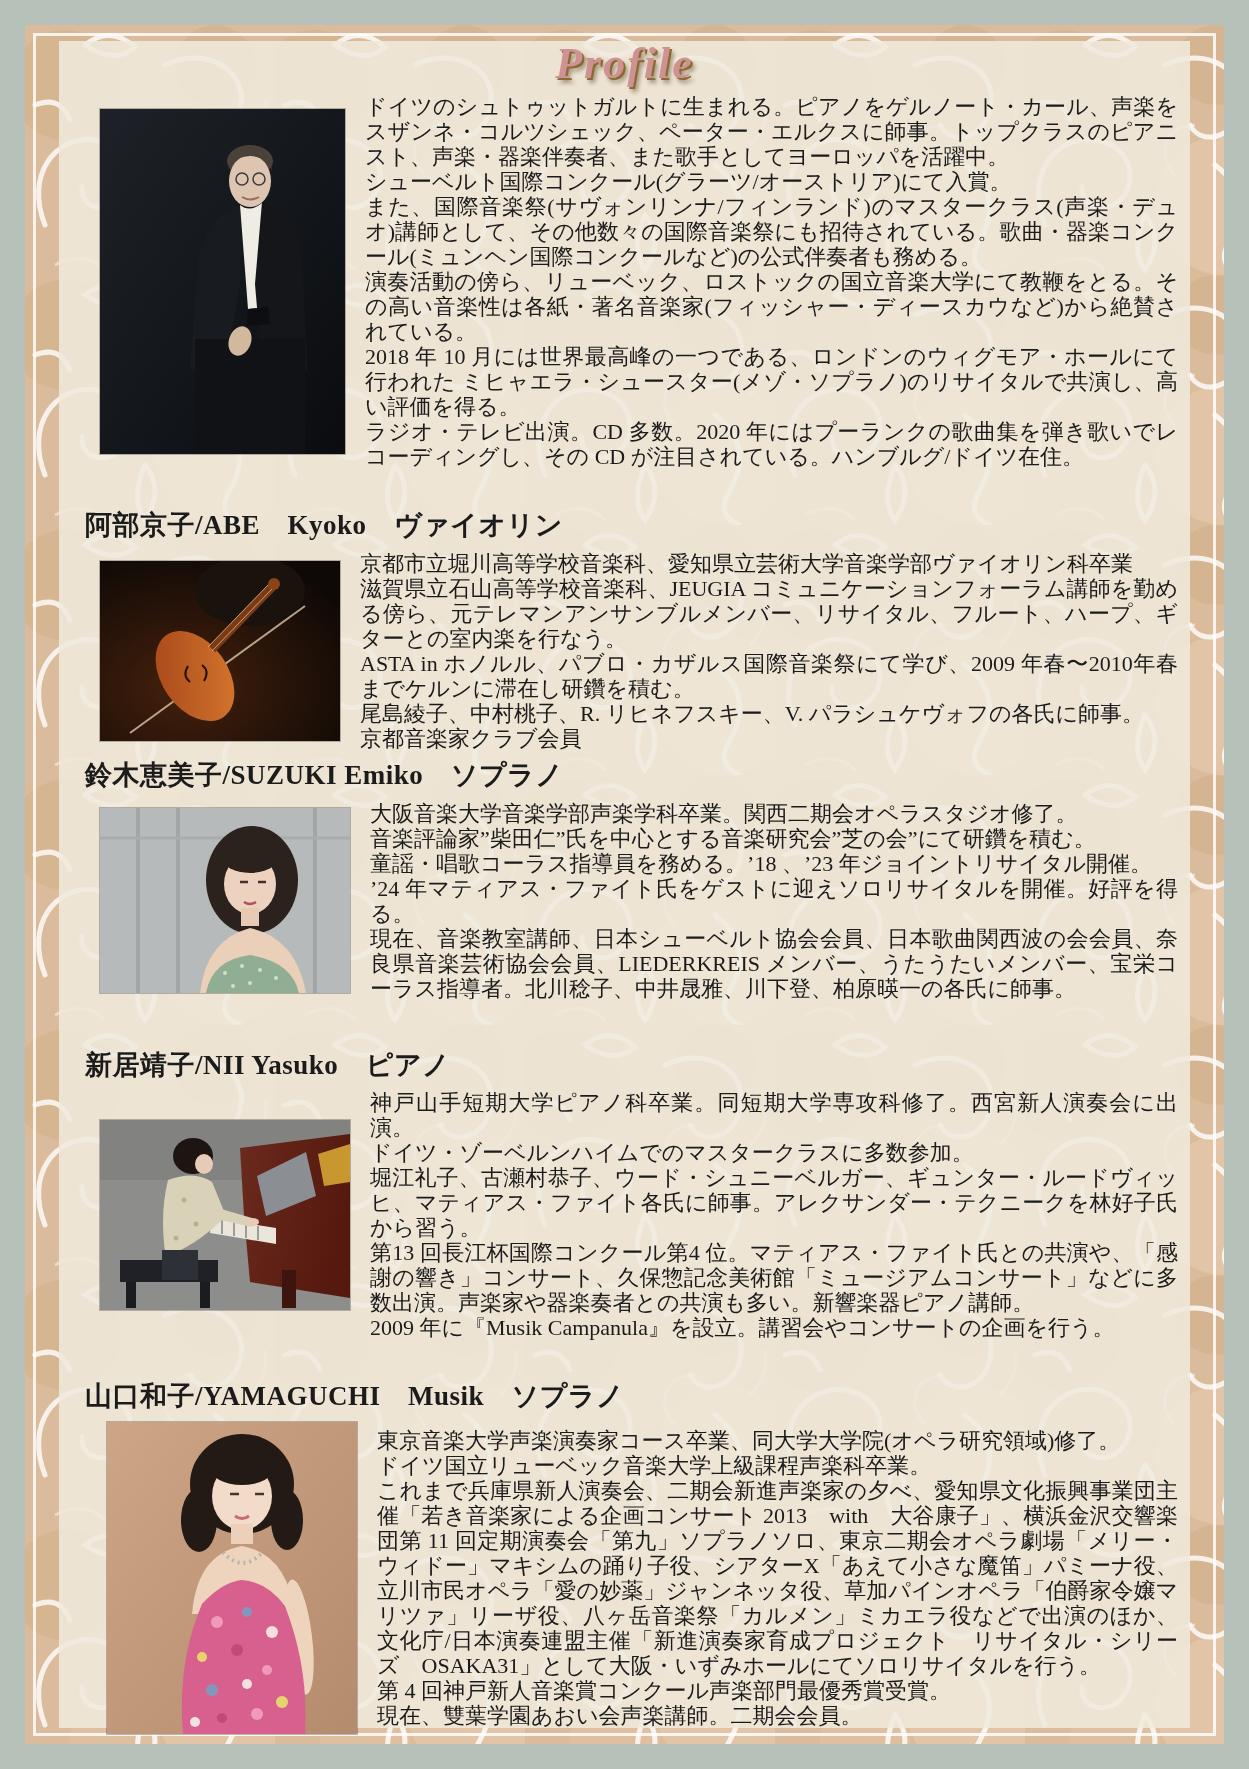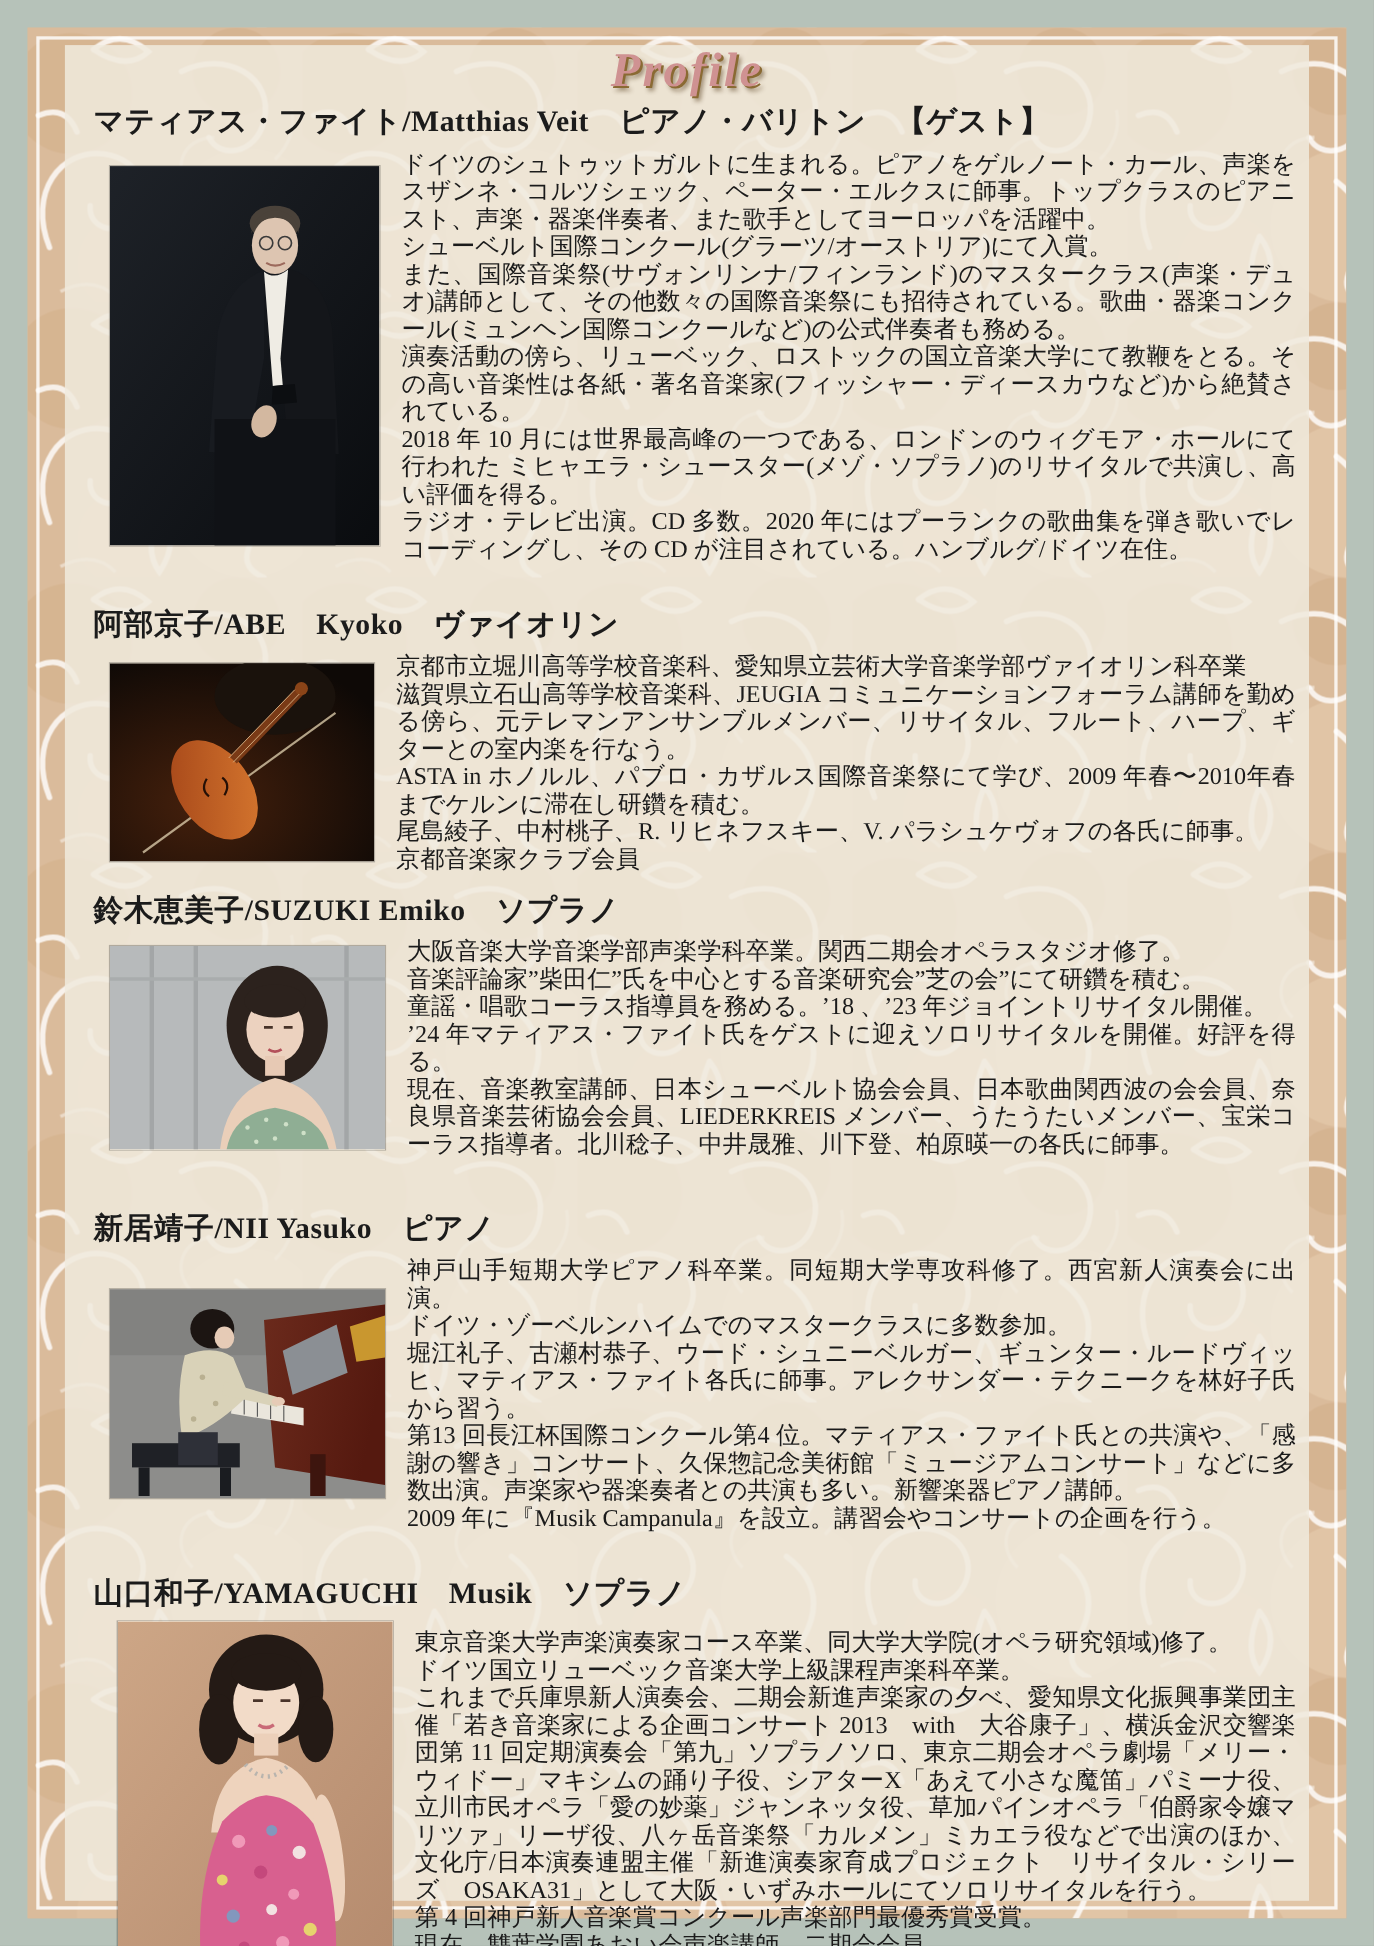--- a/index.html
+++ b/index.html
@@ -13,21 +13,21 @@
   .title{margin:0;text-align:center;font-style:italic;font-weight:bold;font-size:44px;line-height:1.05;
          letter-spacing:2px;color:#cf9292;
          text-shadow:2px 2px 0 #8a6a33, 4px 5px 4px rgba(70,45,10,0.45);}
   .profile h2{margin:0 0 8px 18px;font-size:27px;font-weight:bold;line-height:1.25;letter-spacing:0.5px;}
   .profile .body{display:flex;align-items:center;}
   .photo{flex:none;margin-left:33px;box-shadow:0 0 0 1px rgba(0,0,0,0.25);}
   .photo svg{display:block;}
   .bio{flex:1;margin:0 4px 0 20px;font-size:22px;line-height:25px;text-align:justify;white-space:pre-line;}
   .p1{margin-top:7px;}
   .p2{margin-top:40px;}
-  .p3{margin-top:18px;}
+  .p3{margin-top:8px;}
   .p4{margin-top:48px;}
   .p5{margin-top:40px;}
   .p5 .photo{margin-left:40px;}
 </style>
 </head>
 <body>
 
 <div class="page">
   <div class="pattern-area">
     <svg class="damask" width="1199" height="1719" xmlns="http://www.w3.org/2000/svg">
@@ -56,21 +56,20 @@
       <rect width="100%" height="100%" fill="url(#damask)"></rect>
     </svg>
     <div class="panel"></div>
     <div class="frame"></div>
   </div>
 
   <div class="content">
     <h1 class="title">Profile</h1>
 
     <section class="profile p1">
-      <h2>マティアス・ファイト/Matthias Veit　ピアノ・バリトン　【ゲスト】</h2>
       <div class="body">
         <div class="photo">
           <svg width="245" height="345" viewBox="0 0 245 345">
             <defs>
               <linearGradient id="bg1" x1="0" y1="0" x2="1" y2="1">
                 <stop offset="0" stop-color="#1e2228"></stop>
                   <stop offset="1" stop-color="#0a0c0f"></stop>
               </linearGradient>
             </defs>
             <rect width="245" height="345" fill="url(#bg1)"></rect>

